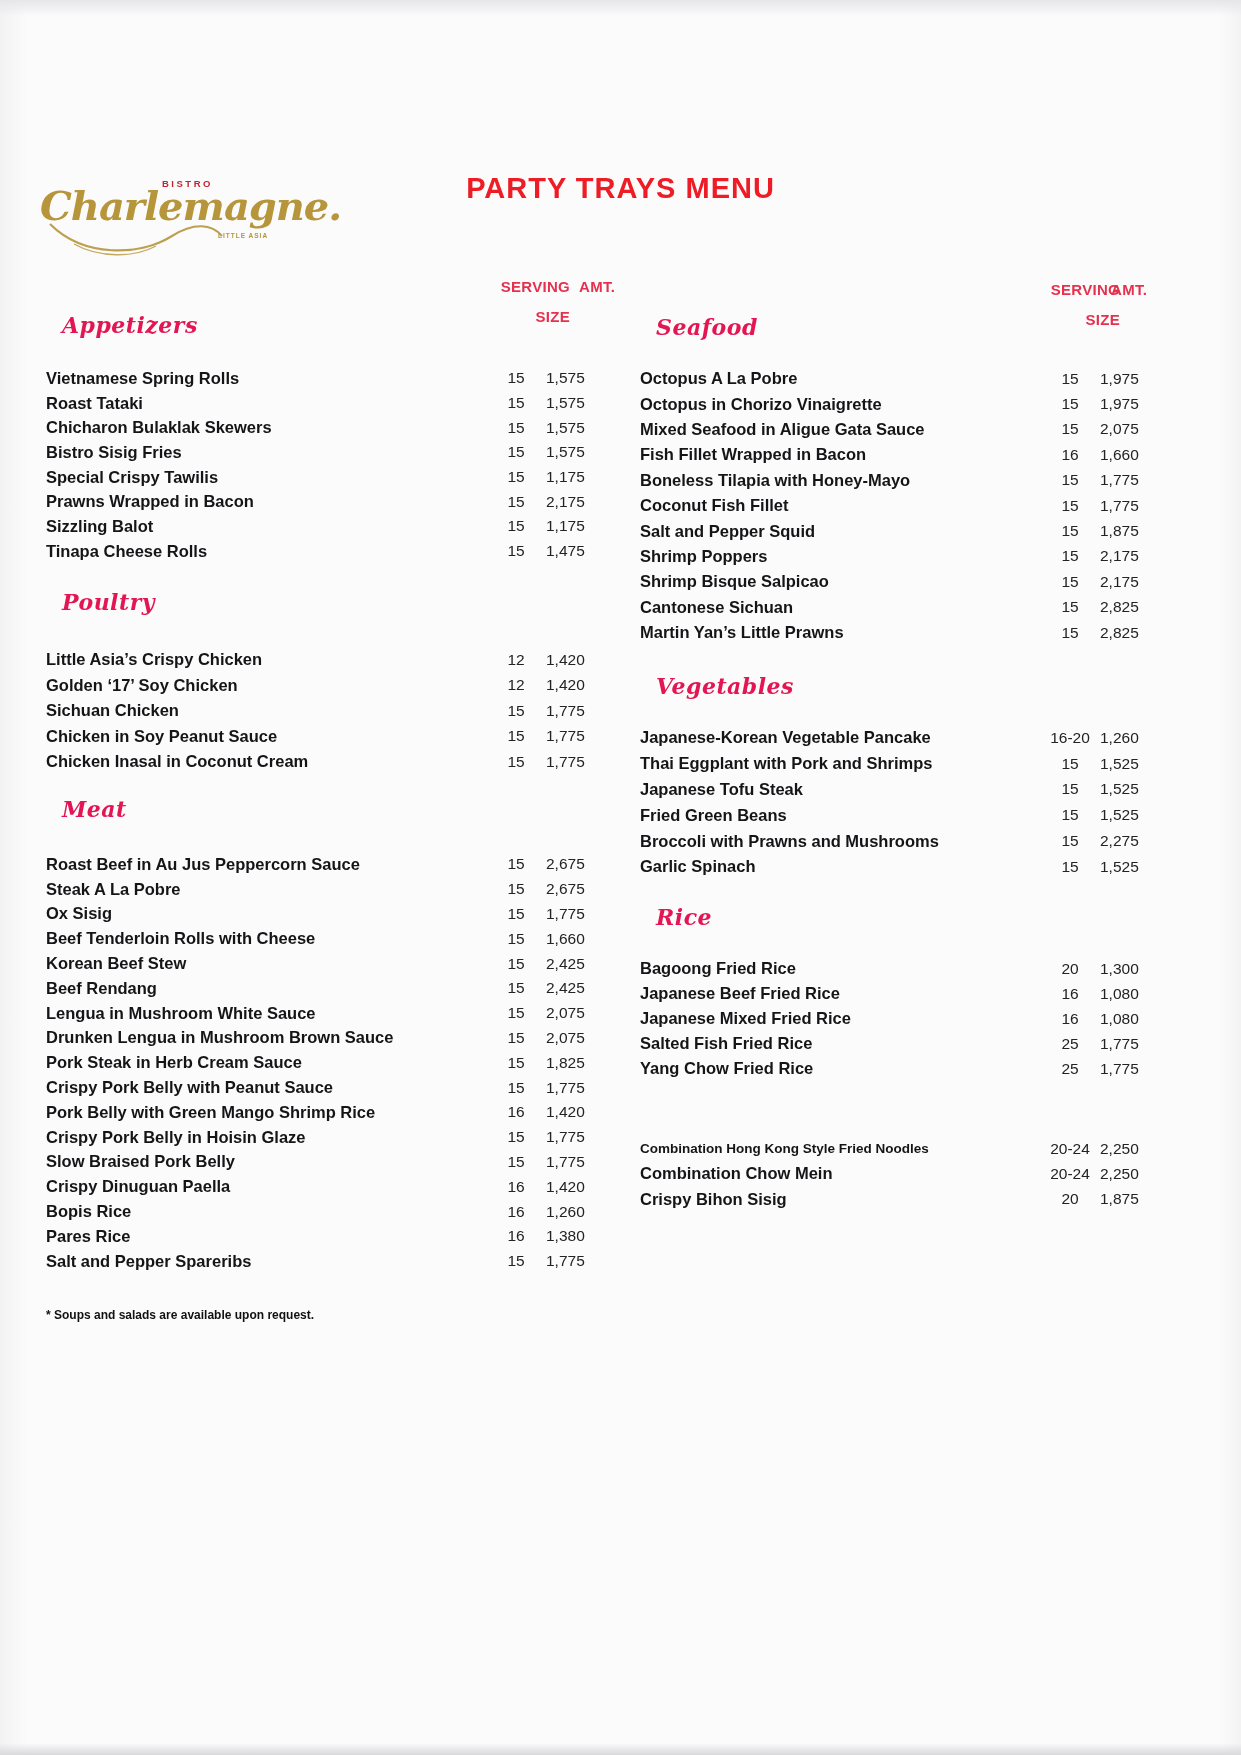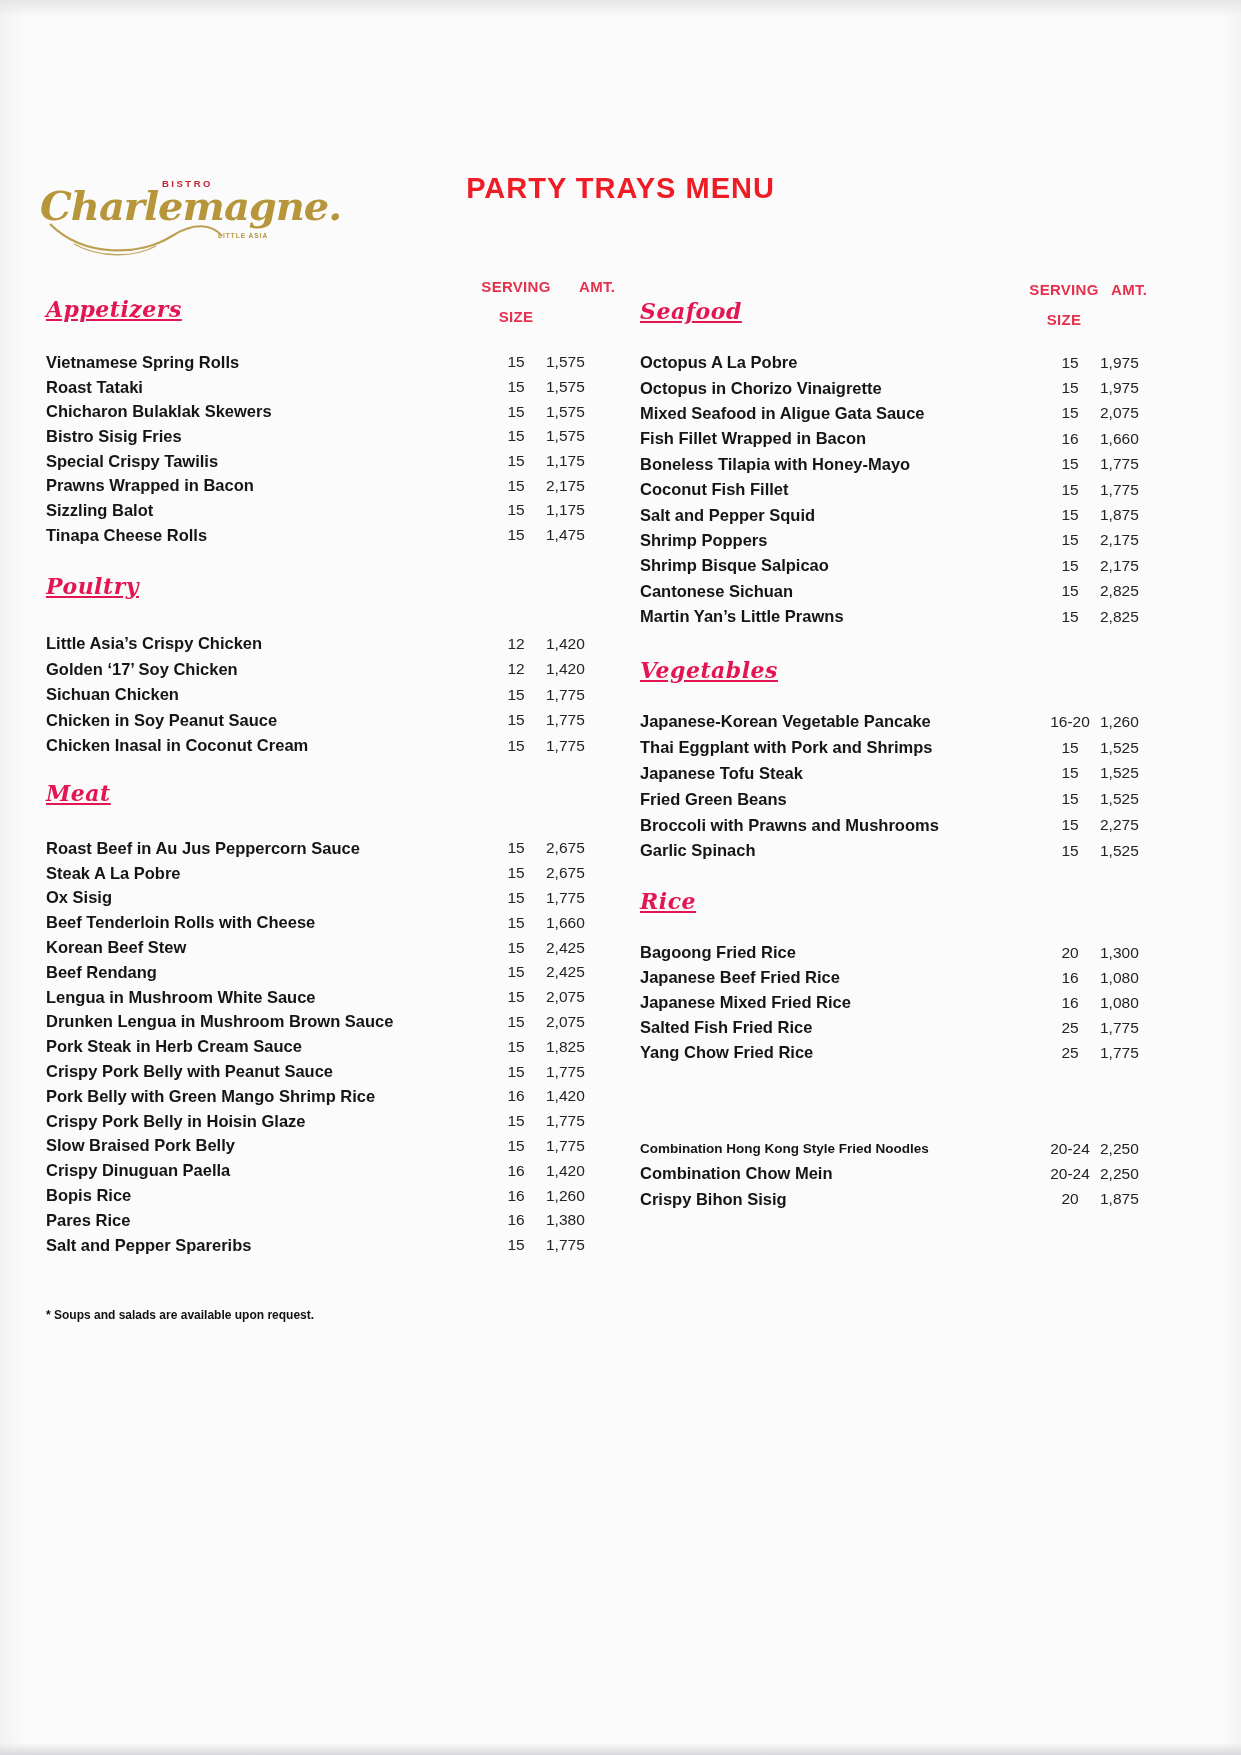--- a/index.html
+++ b/index.html
@@ -41,34 +41,34 @@
     position:absolute;left:0;right:0;top:172px;margin:0;
     text-align:center;
     font-size:29px;font-weight:bold;letter-spacing:1px;
     color:#ee1c25;
   }
 
   
   .colhead{
     position:absolute;
     color:#e5314e;font-weight:bold;font-size:15px;letter-spacing:0.3px;
-    text-align:center;line-height:16px;
+    text-align:right;line-height:16px;
   }
   .colhead .second{margin-top:14px;}
   .ch-left-serving{left:462px;top:279px;width:108px;}
   .ch-left-amt{left:579px;top:279px;width:50px;text-align:left;}
   .ch-right-serving{left:1008px;top:282px;width:112px;}
   .ch-right-amt{left:1111px;top:282px;width:54px;text-align:left;}
 
   
   .menu-section{position:absolute;}
   .sec-head{
-    margin:0;height:30px;line-height:30px;
+    margin:16px;height:30px;line-height:30px;
     font-family:"DejaVu Serif", serif;font-style:italic;font-weight:bold;
-    font-size:22px;color:#e31653;letter-spacing:0.5px;text-decoration:underline;
+    font-size:22px;color:#e31653;letter-spacing:0.5px;
   }
   .rows{display:flex;flex-direction:column;}
   .row{
     display:grid;align-items:center;
     height:var(--rh,25px);
   }
   .col-left .row{grid-template-columns:440px 60px 78px;}
   .col-right .row{grid-template-columns:400px 60px 64px;}
   .name{
     font-weight:bold;font-size:16.5px;color:#151517;

